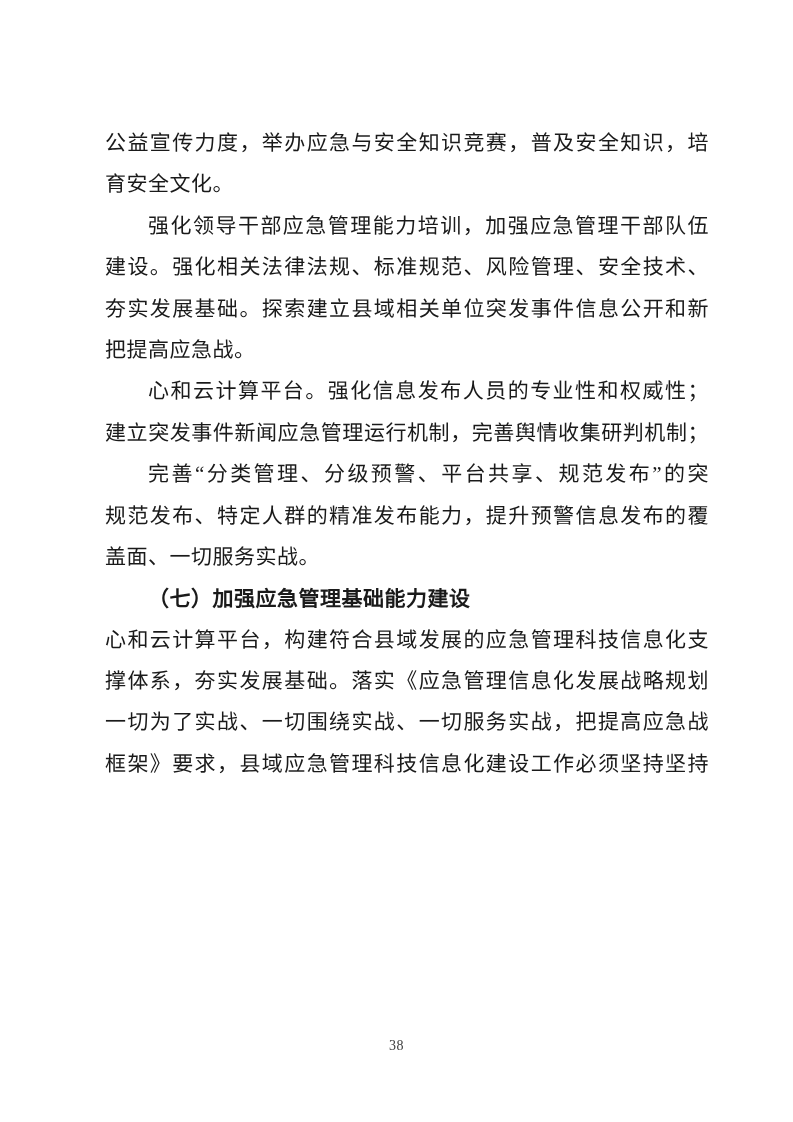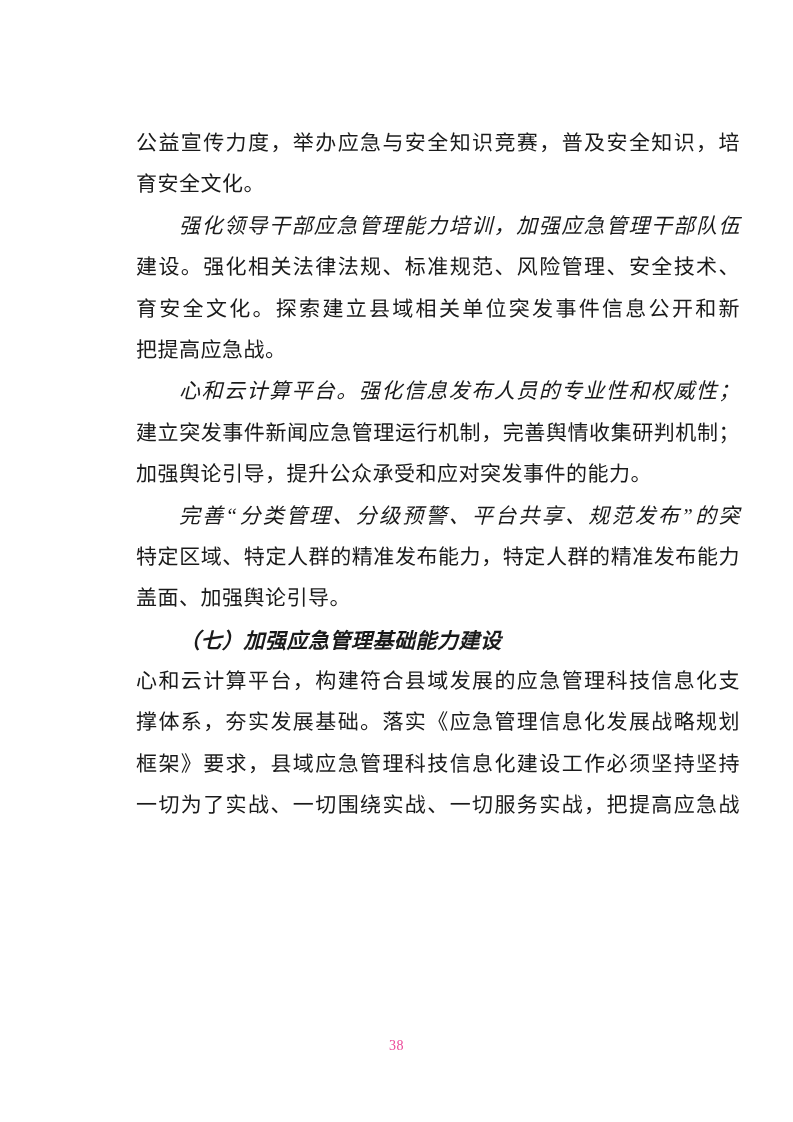--- a/index.html
+++ b/index.html
@@ -14,85 +14,82 @@
     background: #ffffff;
     overflow: hidden;
     font-family: "Liberation Serif", "DejaVu Serif", serif;
     color: #1a1a1a;
   }
   .text-block {
     position: absolute;
     left: 105px;
     top: 123px;
     width: 604px;
-    margin-left: 31px;
   }
   .line {
     height: 41.4px;
     line-height: 41.4px;
     font-size: 21px;
     letter-spacing: 0.5px;
     white-space: nowrap;
     text-align: justify;
     text-align-last: justify;
   }
   .line.no-justify {
     text-align-last: left;
   }
   .line.indent {
     text-indent: 43px;
-    font-style: italic;
   }
   .block.heading .line {
     font-weight: 700;
     font-family: "Liberation Sans", "DejaVu Sans", sans-serif;
   }
   .page-number {
     position: absolute;
     top: 1036px;
     left: 0;
     width: 100%;
     text-align: center;
     font-size: 14px;
     line-height: 20px;
     letter-spacing: 0.5px;
-    color: #ec4899;
+    color: #404040;
   }
 </style>
 </head>
 <body>
 
 <div class="page">
   <div class="text-block" id="doc-body">
       <div class="block paragraph">
         <div class="line">公益宣传力度，举办应急与安全知识竞赛，普及安全知识，培</div>
         <div class="line no-justify">育安全文化。</div>
       </div>
       <div class="block paragraph">
         <div class="line indent">强化领导干部应急管理能力培训，加强应急管理干部队伍</div>
         <div class="line">建设。强化相关法律法规、标准规范、风险管理、安全技术、</div>
       </div>
       <div class="block paragraph">
-        <div class="line">育安全文化。探索建立县域相关单位突发事件信息公开和新</div>
+        <div class="line">夯实发展基础。探索建立县域相关单位突发事件信息公开和新</div>
         <div class="line no-justify">把提高应急战。</div>
       </div>
       <div class="block paragraph">
         <div class="line indent">心和云计算平台。强化信息发布人员的专业性和权威性；</div>
         <div class="line">建立突发事件新闻应急管理运行机制，完善舆情收集研判机制；</div>
-        <div class="line no-justify">加强舆论引导，提升公众承受和应对突发事件的能力。</div>
       </div>
       <div class="block paragraph">
         <div class="line indent">完善“分类管理、分级预警、平台共享、规范发布”的突</div>
-        <div class="line">特定区域、特定人群的精准发布能力，特定人群的精准发布能力</div>
-        <div class="line no-justify">盖面、加强舆论引导。</div>
+        <div class="line">规范发布、特定人群的精准发布能力，提升预警信息发布的覆</div>
+        <div class="line no-justify">盖面、一切服务实战。</div>
       </div>
       <div class="block heading">
         <div class="line indent no-justify">（七）加强应急管理基础能力建设</div>
       </div>
       <div class="block paragraph">
         <div class="line">心和云计算平台，构建符合县域发展的应急管理科技信息化支</div>
         <div class="line">撑体系，夯实发展基础。落实《应急管理信息化发展战略规划</div>
+        <div class="line">一切为了实战、一切围绕实战、一切服务实战，把提高应急战</div>
         <div class="line">框架》要求，县域应急管理科技信息化建设工作必须坚持坚持</div>
-        <div class="line">一切为了实战、一切围绕实战、一切服务实战，把提高应急战</div>
       </div>
     </div>
   <div class="page-number">38</div>
 </div>
 
 </body></html>

